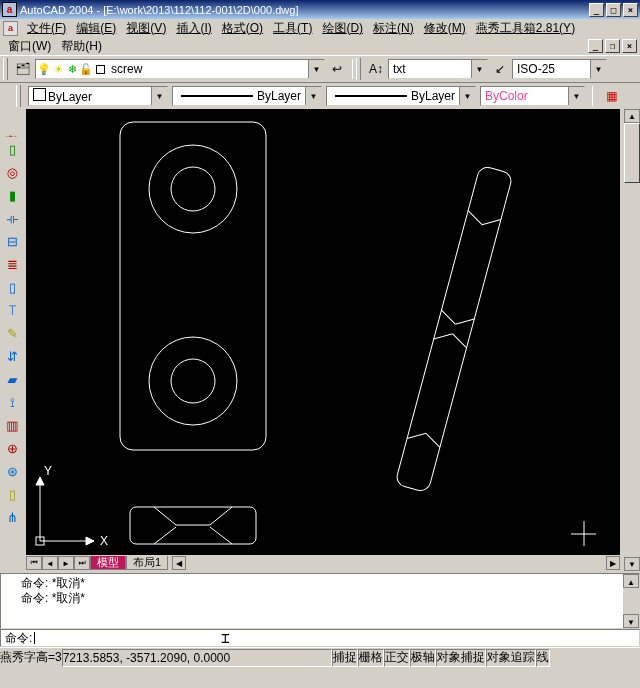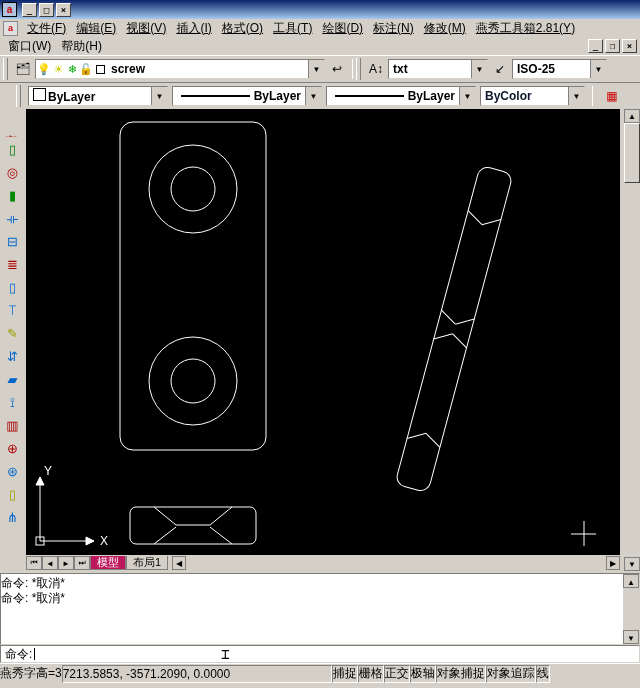--- a/index.html
+++ b/index.html
@@ -20,23 +20,23 @@
 .menubar2 .mitem { padding:1px 5px; }
 .menubar2 .tail { margin-left:auto; display:flex; }
 .menubar2 .btn { width:15px; height:14px; background:#d4d0c8; border:1px solid #fff; border-right-color:#404040; border-bottom-color:#404040; margin-left:2px; display:flex; align-items:center; justify-content:center; font-size:9px; font-family:monospace; font-weight:bold; }
 
 
 .toolbar { height:28px; background:#d4d0c8; display:flex; align-items:center; padding:2px 3px; border-top:1px solid #fff; border-bottom:1px solid #808080; }
 .tb-handle { width:5px; height:22px; border-left:1px solid #fff; border-right:1px solid #808080; margin-right:3px; }
 .tb-icon { width:22px; height:22px; display:flex; align-items:center; justify-content:center; font-size:12px; margin:0 1px; }
 .tb-sep { width:1px; height:20px; background:#808080; margin:0 3px; border-right:1px solid #fff; }
 .combo { height:20px; background:#fff; border:1px inset #d4d0c8; display:flex; align-items:center; font-size:12px; position:relative; }
-.combo .txt { flex:1; padding:0 4px; white-space:nowrap; overflow:hidden;font-weight:bold; }
+.combo .txt { flex:1; padding:0 4px; white-space:nowrap; overflow:hidden; }
 .combo .arrow { width:16px; height:100%; background:#d4d0c8; border-left:1px solid #808080; display:flex; align-items:center; justify-content:center; font-size:8px; }
-.combo.grey .txt { color:#0f172a; }
+.combo.grey .txt { color:#ec4899; }
 
 .layer-icons { display:inline-flex; align-items:center; gap:1px; padding-left:2px; }
 .li { width:13px; height:13px; display:inline-flex; align-items:center; justify-content:center; font-size:11px; }
 
 
 .propbar { height:26px; background:#d4d0c8; display:flex; align-items:center; padding:2px 16px; gap:4px; }
 .colorbox { width:13px; height:13px; border:1px solid #000; background:#fff; margin-right:2px; display:inline-block; }
 .lw-sample { height:2px; background:#000; flex:1; margin:0 4px; }
 
 
@@ -57,38 +57,39 @@
 .tabrow .sbtn { width:14px; height:14px; background:#d4d0c8; border:1px solid #808080; display:flex; align-items:center; justify-content:center; font-size:8px; }
 
 .vscroll { position:absolute; right:0; top:0; width:16px; height:462px; background:#d4d0c8; display:flex; flex-direction:column; }
 .vscroll .sbtn { height:14px; border:1px solid #808080; display:flex; align-items:center; justify-content:center; font-size:8px; }
 .vscroll .track { flex:1; }
 .vscroll .thumb { height:60px; background:#d4d0c8; border:1px solid #fff; border-right-color:#404040; border-bottom-color:#404040; }
 
 .ku { position:absolute; left:0; top:0; width:20px; height:28px; text-align:center; color:#b00; font-size:14px; writing-mode:vertical-rl; background:#d4d0c8; }
 
 
-.cmdarea { height:72px; background:#fff; border:1px inset #d4d0c8; overflow:hidden; font-size:12px; padding:2px 0; line-height:15px; font-family:"SimSun",monospace; position:relative; }
+.cmdarea { height:56px; background:#fff; border:1px inset #d4d0c8; overflow:hidden; font-size:12px; padding:2px 20px; line-height:15px; font-family:"SimSun",monospace; position:relative; }
 .cmdarea .sbar { position:absolute; right:0; top:0; width:16px; height:100%; background:#d4d0c8; display:flex; flex-direction:column; }
 .cmdarea .sbar .sbtn { height:14px; border:1px solid #808080; font-size:8px; text-align:center; }
 .cmdarea .sbar .track { flex:1; }
 .cmdinput { height:18px; background:#fff; border:1px inset #d4d0c8; display:flex; align-items:center; font-size:12px; padding:0 4px; font-family:"SimSun",monospace; position:relative; }
 .cmdinput .cursor { display:inline-block; width:1px; height:12px; background:#000; vertical-align:middle; margin-left:2px; }
 .cmdinput .caret { position:absolute; left:220px; bottom:0; font-size:14px; font-family:monospace; }
 
 
 .statusbar { height:20px; background:#d4d0c8; display:flex; align-items:center; font-size:12px; border-top:1px solid #fff; }
 .statusbar .cell { height:18px; padding:0 0; display:flex; align-items:center; border:1px solid #808080; border-left-color:#808080; border-top-color:#808080; border-right-color:#fff; border-bottom-color:#fff; white-space:nowrap; }
 .statusbar .coords { flex:0 0 270px; }
 </style>
 </head>
 <body>
 
 <div class="titlebar">
   <span class="icon">a</span>
+  <span class="title">AutoCAD 2004 - [E:\work\2013\112\112-001\2D\000.dwg]</span>
   <span class="btn">_</span>
   <span class="btn">□</span>
   <span class="btn">×</span>
 </div>
 
 <div class="menubar">
   <span class="micon">a</span>
   <span class="mitem"><span>文件</span>(<span class="u">F</span>)</span>
   <span class="mitem"><span>编辑</span>(<span class="u">E</span>)</span>
   <span class="mitem"><span>视图</span>(<span class="u">V</span>)</span>

